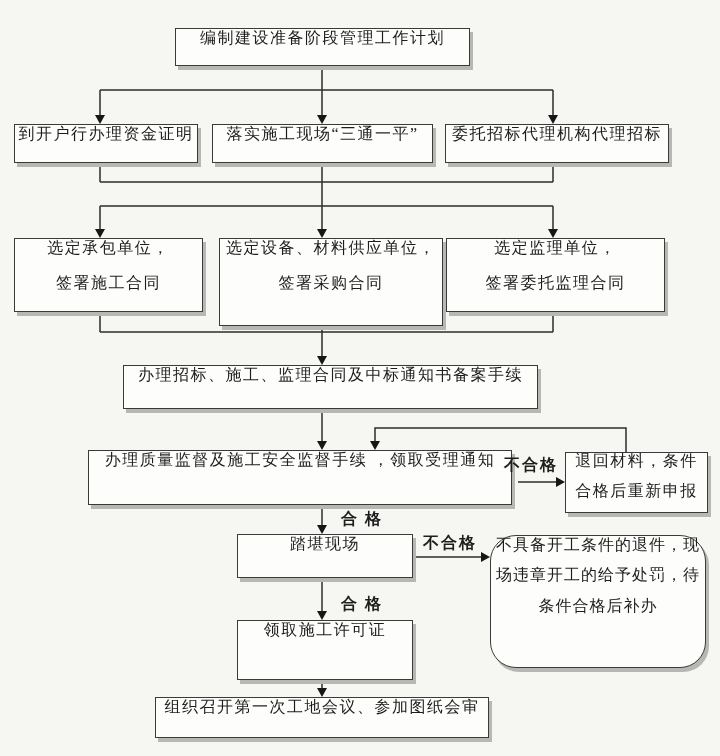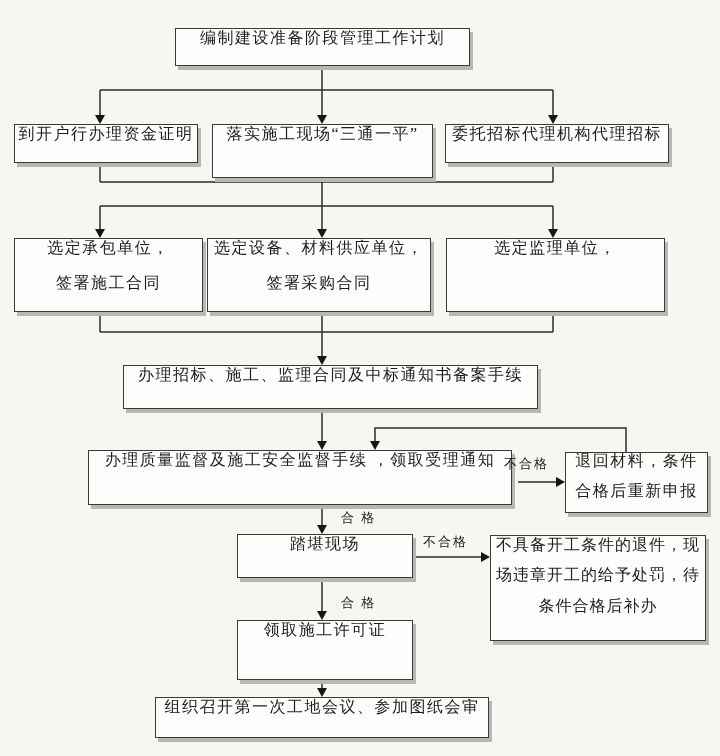--- a/index.html
+++ b/index.html
@@ -13,21 +13,21 @@
     background:#fdfdfb;border:1.6px solid #3a3a3a;
     box-shadow:3px 4px 0 #b7b7b3;
     display:flex;flex-direction:column;align-items:center;justify-content:flex-start;
     text-align:center;font-size:16px;letter-spacing:1.5px;line-height:1.15;
   }
   .node .ln{white-space:nowrap;}
   .gap17{gap:17px;}
   .gap13{gap:12px;letter-spacing:1px;}
   .gapret{gap:12px;font-family:Liberation Mono, monospace;}
   .edge-label{
-    position:absolute;font-size:13px;letter-spacing:2px;white-space:nowrap;
+    position:absolute;font-size:16px;letter-spacing:2px;white-space:nowrap;font-weight:bold;
   }
   svg.wires{position:absolute;left:0;top:0;width:720px;height:756px;}
   svg.wires path{stroke:#2c2c2c;stroke-width:1.5;fill:none;}
   svg.wires polygon{fill:#161616;stroke:none;}
 </style>
 </head>
 <body>
 
 <div class="stage">
 
@@ -69,60 +69,61 @@
   </svg>
 
   <div class="node" style="left:175px;top:28px;width:295px;height:38px;">
     <div class="ln">编制建设准备阶段管理工作计划</div>
   </div>
 
   <div class="node" style="left:14px;top:124px;width:184px;height:39px;">
     <div class="ln">到开户行办理资金证明</div>
   </div>
 
-  <div class="node" style="left:212px;top:124px;width:221px;height:54px;">
+  <div class="node" style="left:212px;top:124px;width:221px;height:39px;">
     <div class="ln">落实施工现场“三通一平”</div>
   </div>
 
   <div class="node" style="left:445px;top:124px;width:224px;height:39px;">
     <div class="ln">委托招标代理机构代理招标</div>
   </div>
 
   <div class="node gap17" style="left:14px;top:238px;width:189px;height:74px;">
     <div class="ln">选定承包单位，</div>
     <div class="ln">签署施工合同</div>
   </div>
 
-  <div class="node gap17" style="left:207px;top:238px;width:224px;height:74px;">
+  <div class="node gap17" style="left:219px;top:238px;width:224px;height:88px;">
     <div class="ln">选定设备、材料供应单位，</div>
     <div class="ln">签署采购合同</div>
   </div>
 
   <div class="node gap17" style="left:446px;top:238px;width:219px;height:74px;">
     <div class="ln">选定监理单位，</div>
+    <div class="ln">签署委托监理合同</div>
   </div>
 
   <div class="node" style="left:123px;top:365px;width:415px;height:44px;">
     <div class="ln">办理招标、施工、监理合同及中标通知书备案手续</div>
   </div>
 
   <div class="node" style="left:88px;top:450px;width:424px;height:55px;">
     <div class="ln">办理质量监督及施工安全监督手续 ，领取受理通知</div>
   </div>
 
   <div class="node gapret" style="left:565px;top:452px;width:143px;height:61px;">
     <div class="ln">退回材料，条件</div>
     <div class="ln">合格后重新申报</div>
   </div>
 
   <div class="node" style="left:237px;top:534px;width:176px;height:44px;">
     <div class="ln">踏堪现场</div>
   </div>
 
-  <div class="node gap13" style="left:490px;top:535px;width:216px;height:106px;">
+  <div class="node gap13" style="left:490px;top:535px;width:216px;height:133px;border-radius:26px;">
     <div class="ln">不具备开工条件的退件，现</div>
     <div class="ln">场违章开工的给予处罚，待</div>
     <div class="ln">条件合格后补办</div>
   </div>
 
   <div class="node" style="left:237px;top:620px;width:176px;height:60px;">
     <div class="ln">领取施工许可证</div>
   </div>
 
   <div class="node" style="left:155px;top:697px;width:334px;height:41px;">

